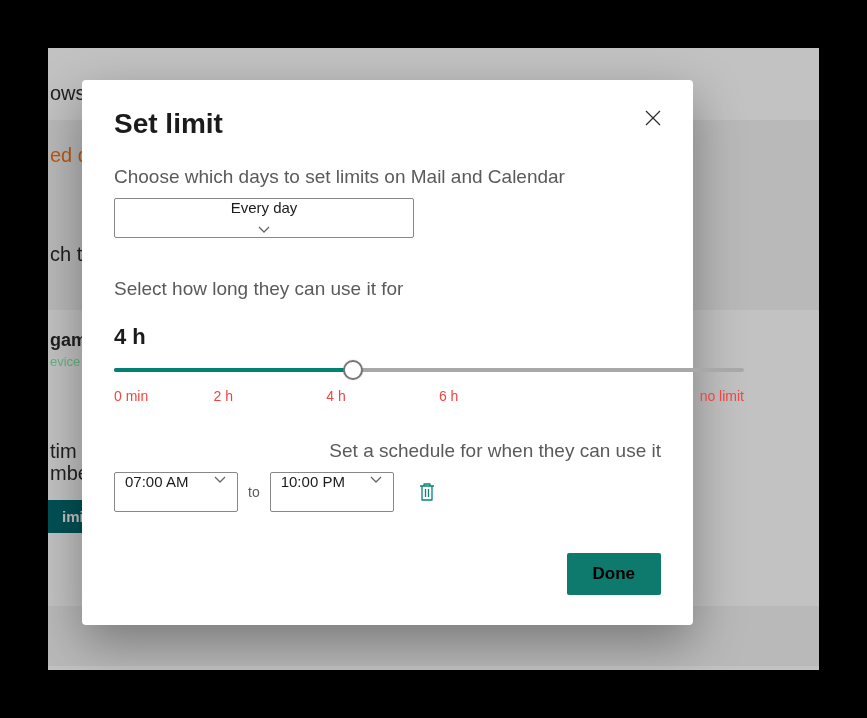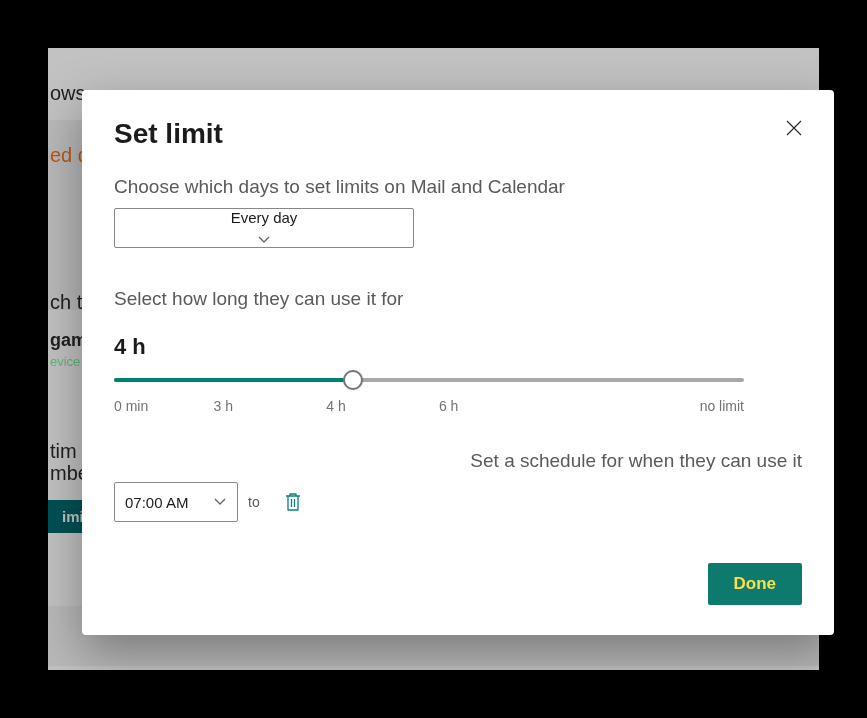--- a/index.html
+++ b/index.html
@@ -38,26 +38,25 @@
   .scrim {
     position: absolute;
     left: 48px; top: 48px; right: 48px; bottom: 48px;
     background: rgba(0,0,0,0.24);
   }
 
   
   .modal {
     position: absolute;
     left: 82px; top: 80px;
-    width: 752px; height: 545px;
+    width: 611px; height: 545px;
     background: #fff;
     border-radius: 4px;
     box-shadow: 0 18px 50px rgba(0,0,0,0.35);
     padding: 28px 32px 26px 32px;
-    margin-top: 10px;
   }
   .modal-title {
     font-size: 28px;
     font-weight: 600;
     color: #1b1b1b;
   }
   .close-btn {
     position: absolute;
     top: 24px; right: 26px;
     width: 28px; height: 28px;
@@ -124,76 +123,76 @@
     background: #fff;
     border: 2px solid #767676;
     box-shadow: 0 0 0 1px rgba(0,0,0,0.04);
   }
   .ticks {
     display: flex;
     justify-content: space-between;
     width: 630px;
     margin-top: 8px;
     font-size: 14px;
-    color: #737373;
+    color: #ef4444;
     gap: 20px;
   }
   .ticks span:last-child { text-align: left; padding-left: 32px; }
 
   
   .schedule-row {
     display: flex;
     align-items: center;
     gap: 10px;
     margin-top: 4px;
   }
   .time-select {
     width: 124px; height: 40px;
     border: 1px solid #888;
     border-radius: 2px;
-    display: flex; align-items: center; justify-content: space-between;
+    display: flex; justify-content: space-between;
     padding: 0 10px;
     font-size: 15px;
     color: #1b1b1b;
     cursor: pointer;
   }
   .to-label { font-size: 14px; color: #5a5a5a; }
   .trash {
     width: 34px; height: 34px;
     display: flex; align-items: center; justify-content: center;
     cursor: pointer;
     color: #0a8278;
     margin-left: 6px;
   }
 
   .done-btn {
     position: absolute;
     right: 32px; bottom: 30px;
     background: #0e7a6e;
-    color: #fde047;
+    color: #000000;
     border: none;
     font-size: 17px;
     font-weight: 600;
     padding: 11px 26px;
     border-radius: 2px;
     cursor: pointer;
   }
 
   svg { display: block; }
 </style>
 </head>
 <body>
 
 <div class="bg-page"></div>
 <div class="bg-strip" style="top:120px; height:190px;"></div>
 <div class="bg-strip" style="top:606px; height:60px; background:#f4f4f4;"></div>
 
 <span class="bg-text" style="left:50px; top:82px;">ows</span>
 <span class="bg-text bg-link" style="left:50px; top:144px;">ed d</span>
-<span class="bg-text" style="left:50px; top:243px;margin-top:48px;">ch t</span>
+<span class="bg-text" style="left:50px; top:243px;">ch t</span>
 <span class="bg-text bg-bold" style="left:50px; top:330px;">gam</span>
 <span class="bg-text bg-sub" style="left:50px; top:354px;">evice</span>
 <span class="bg-text" style="left:50px; top:440px;">tim</span>
 <span class="bg-text" style="left:50px; top:462px;">mbe</span>
 <div class="bg-btn" style="left:48px; top:500px;">imit</div>
 
 <div class="scrim"></div>
 
 <div class="modal">
 
@@ -218,37 +217,45 @@
   <div class="section-label" style="margin-top:40px;">Select how long they can use it for</div>
   <div class="slider-value">4 h</div>
 
   <div class="slider">
     <div class="track-grey"></div>
     <div class="track-fill" id="slider-fill" style="width: 38%;"></div>
     <div class="thumb" id="slider-thumb" style="left: 38%;"></div>
   </div>
   <div class="ticks">
     <span>0 min</span>
-    <span style="position:relative; left:-50px;">3 h</span>
+    <span style="position:relative; left:-50px;">2 h</span>
     <span style="position:relative; left:-72px;">4 h</span>
     <span style="position:relative; left:-94px;">6 h</span>
     <span>no limit</span>
   </div>
 
   <div class="section-label" style="margin-top:36px;text-align:right;">Set a schedule for when they can use it</div>
   <div class="schedule-row">
     <div class="time-select">
       <span>07:00 AM</span>
       <span class="chev">
         <svg width="14" height="14" viewBox="0 0 14 14">
             <path d="M2 4 L7 9 L12 4" stroke="#666" stroke-width="1.3" fill="none"></path>
           </svg>
       </span>
     </div>
     <span class="to-label">to</span>
+    <div class="time-select">
+      <span>10:00 PM</span>
+      <span class="chev">
+        <svg width="14" height="14" viewBox="0 0 14 14">
+            <path d="M2 4 L7 9 L12 4" stroke="#666" stroke-width="1.3" fill="none"></path>
+          </svg>
+      </span>
+    </div>
     <div class="trash">
       <svg width="18" height="20" viewBox="0 0 18 20">
         <path d="M2 4 H16 M6 4 V2 H12 V4 M4 4 V18 H14 V4 M7.5 7 V15 M10.5 7 V15" stroke="currentColor" stroke-width="1.3" fill="none" stroke-linejoin="round"></path>
       </svg>
     </div>
   </div>
 
   <button class="done-btn">Done</button>
 </div>
 

